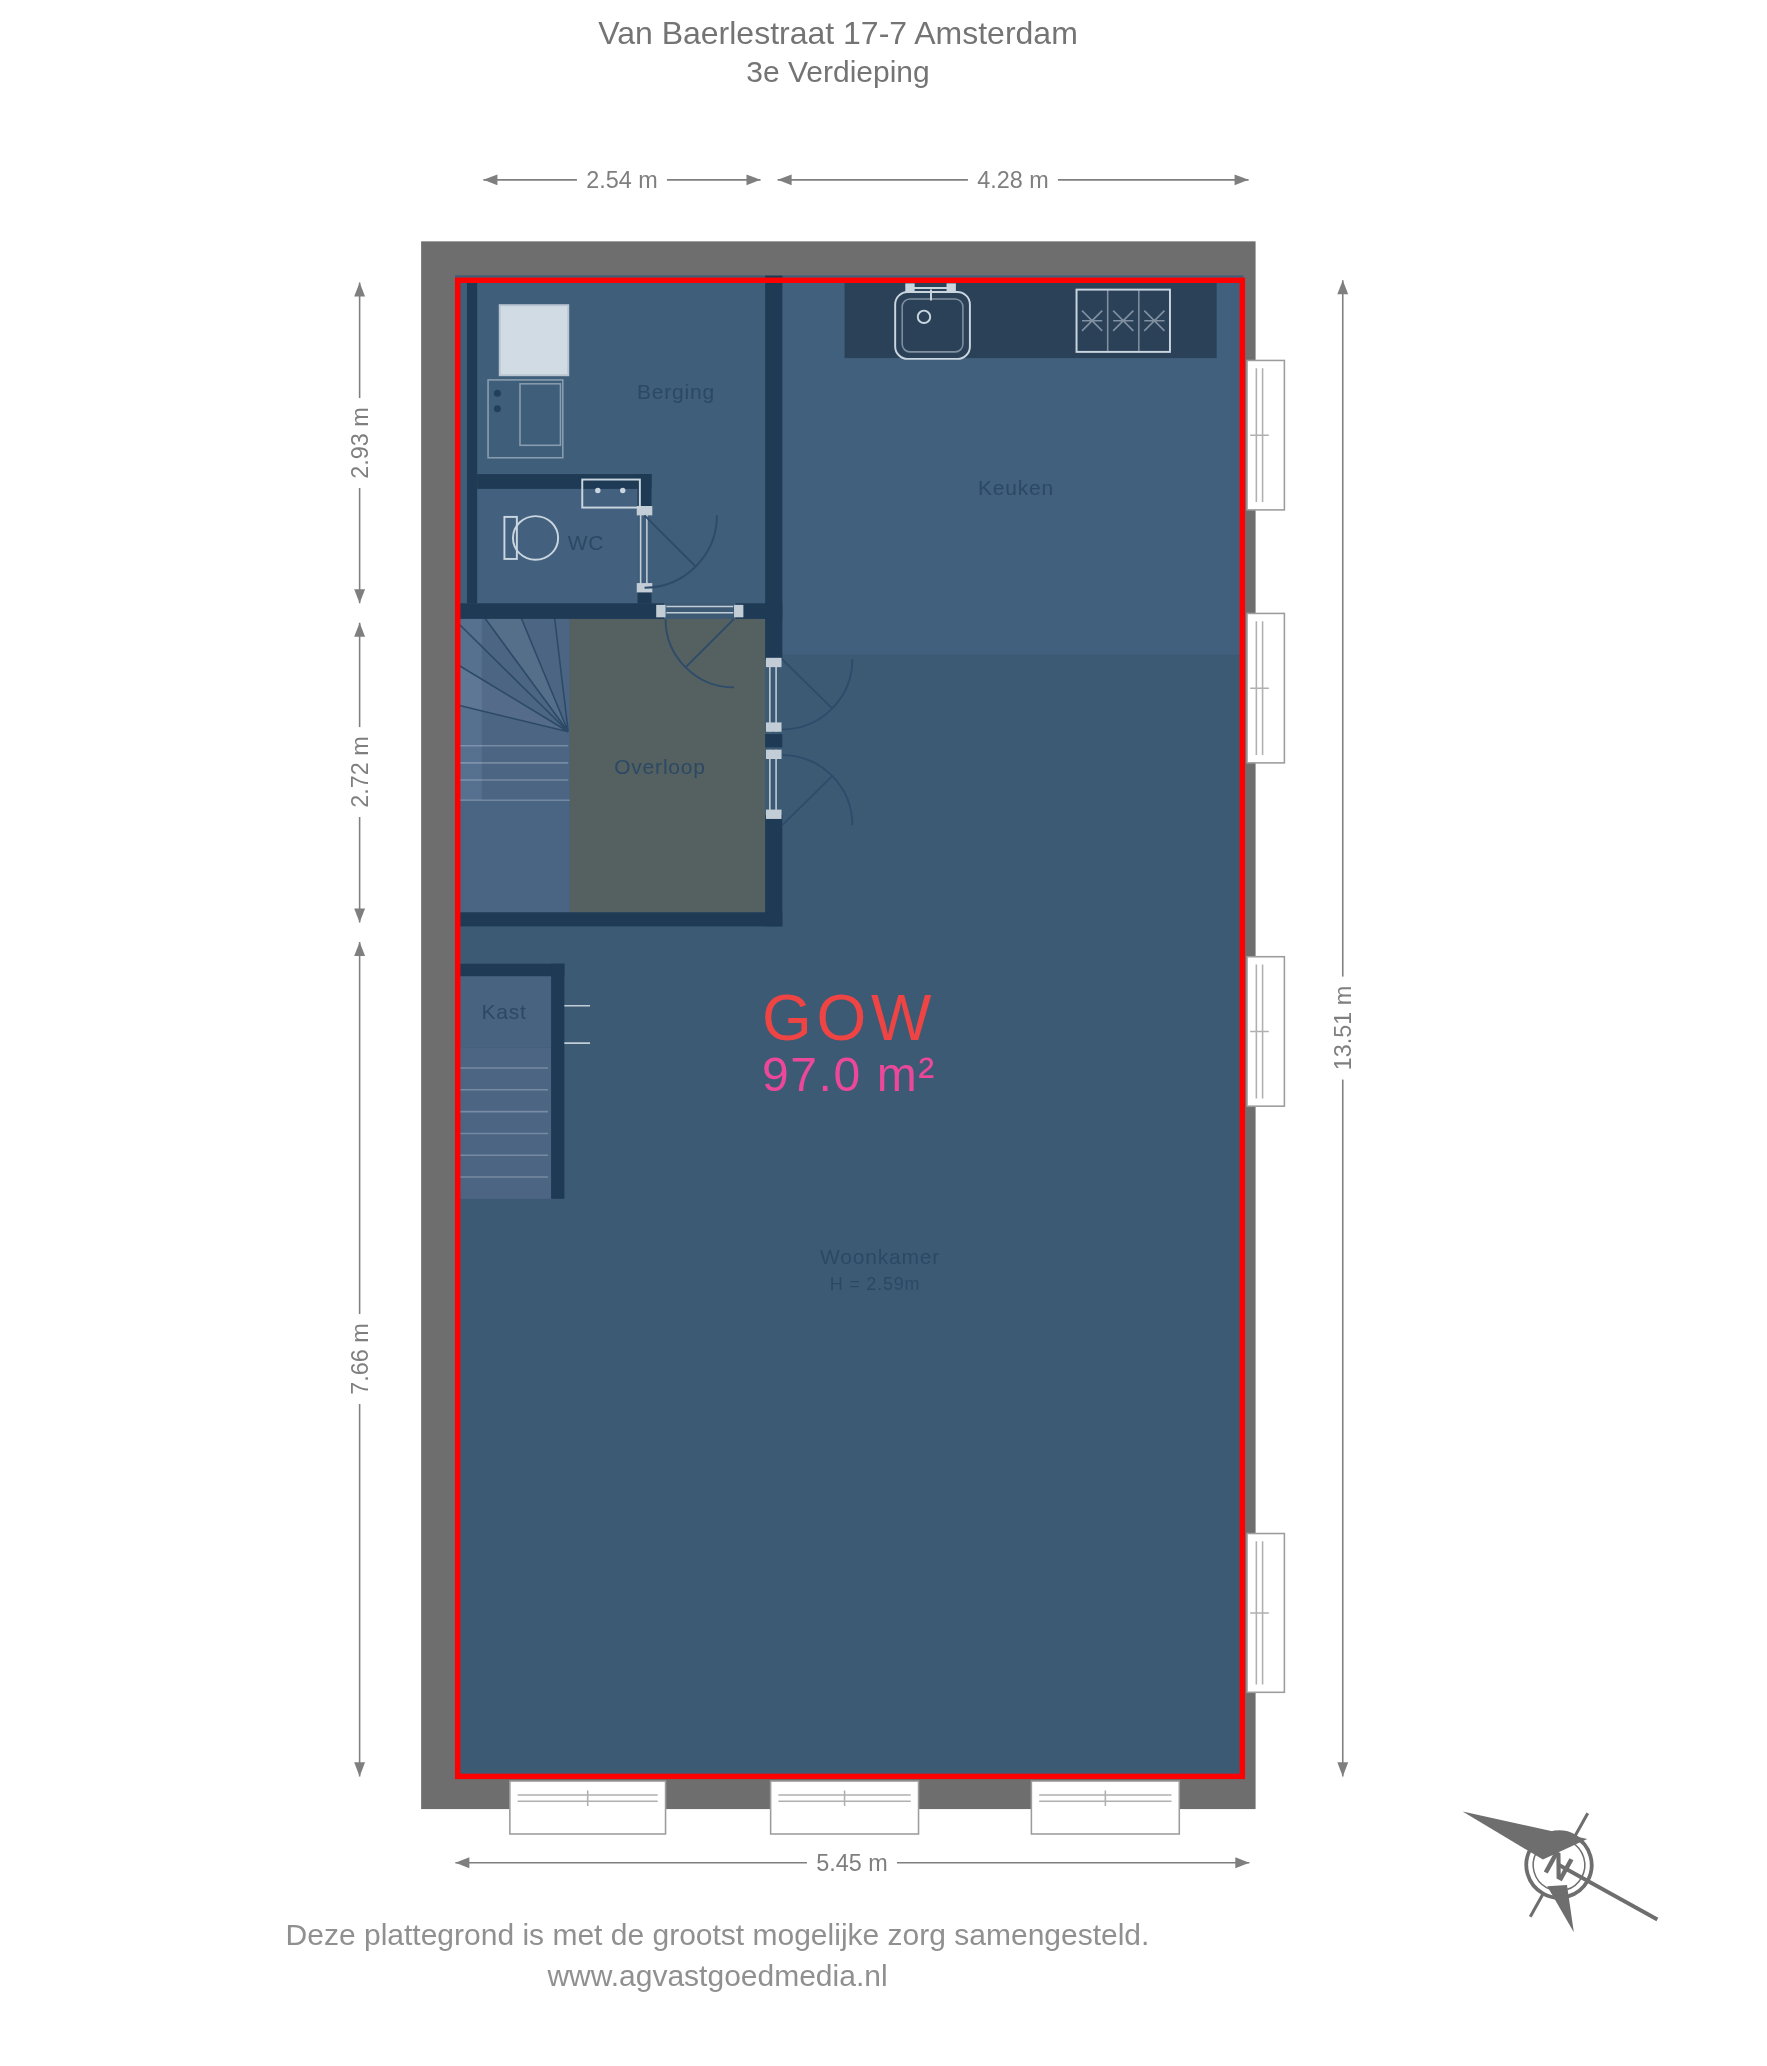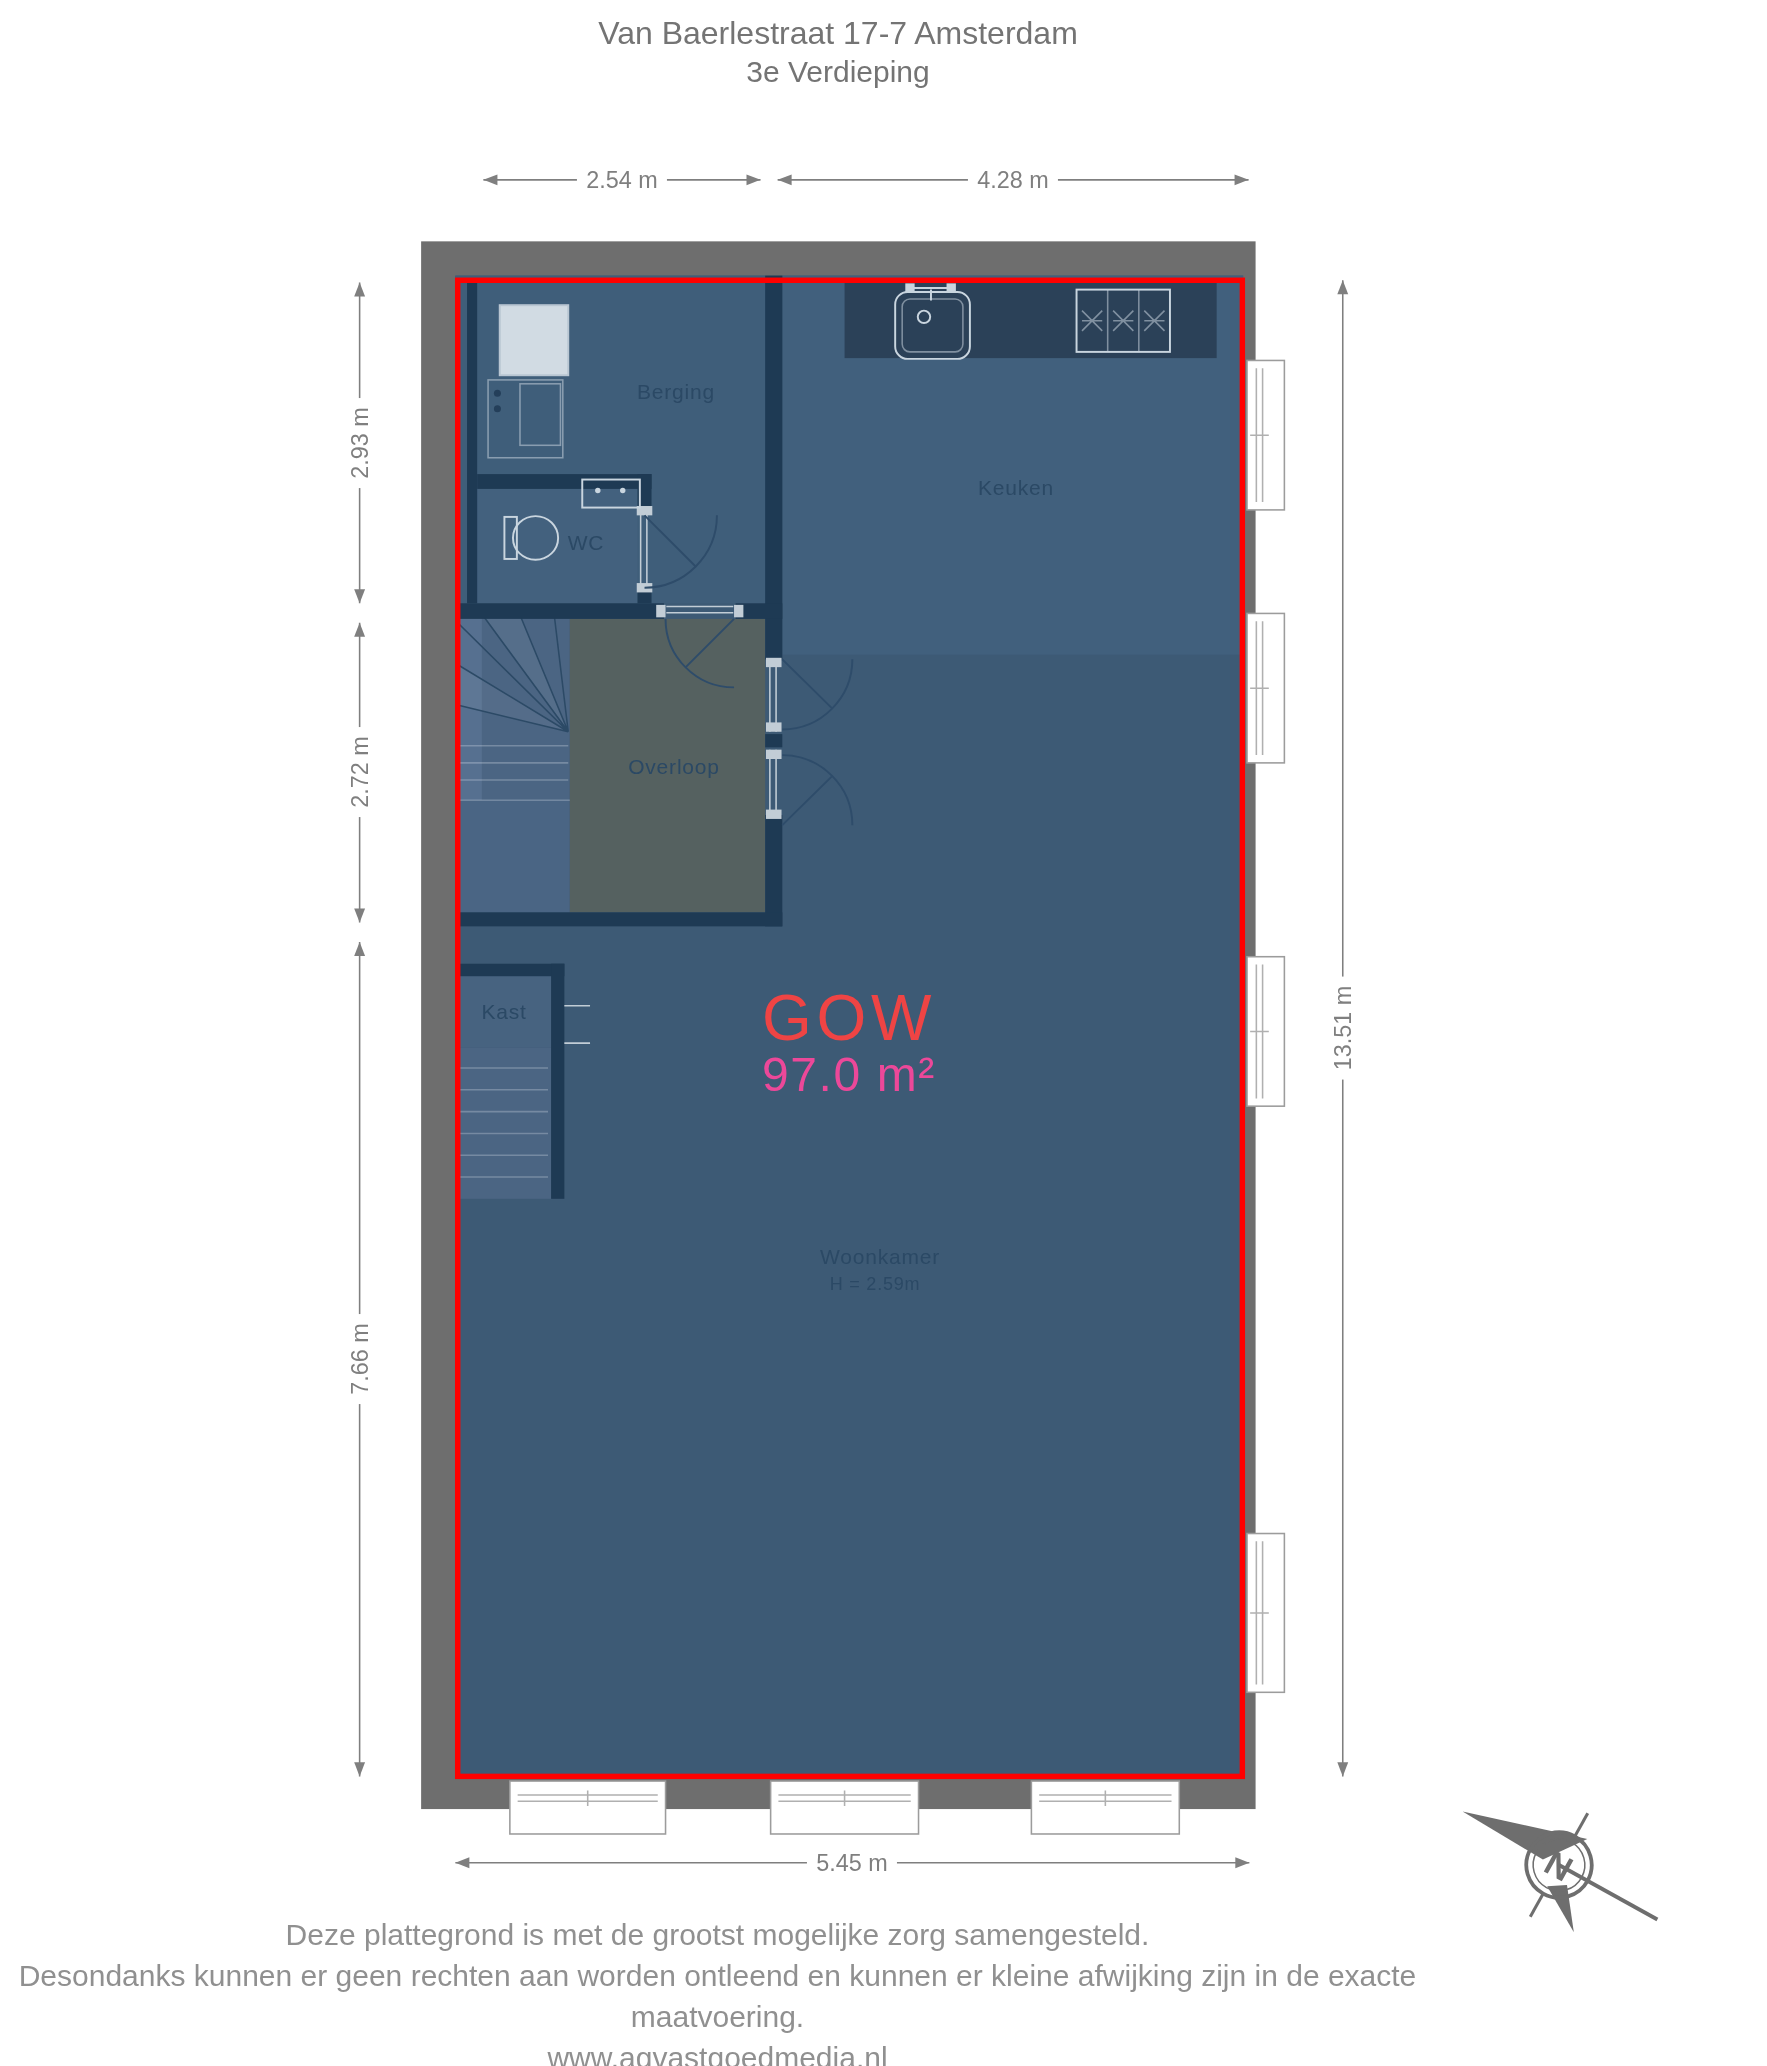--- a/index.html
+++ b/index.html
@@ -230,21 +230,21 @@
   <span class="abs dim-label center-xy" style="left:1013px;top:180px">4.28 m</span>
   <span class="abs dim-label vert" style="left:360px;top:443px">2.93 m</span>
   <span class="abs dim-label vert" style="left:360px;top:772px">2.72 m</span>
   <span class="abs dim-label vert" style="left:360px;top:1359px">7.66 m</span>
   <span class="abs dim-label vert" style="left:1343px;top:1028px">13.51 m</span>
   <span class="abs dim-label center-xy" style="left:852px;top:1863px">5.45 m</span>
 
   <span class="abs room-label center-xy" style="left:676px;top:392px">Berging</span>
   <span class="abs room-label center-xy" style="left:1016px;top:488px">Keuken</span>
   <span class="abs room-label center-xy" style="left:586px;top:543px">WC</span>
-  <span class="abs room-label center-xy" style="left:674px;top:767px">Overloop</span>
+  <span class="abs room-label center-xy" style="left:660px;top:767px">Overloop</span>
   <span class="abs room-label center-xy" style="left:504px;top:1012px">Kast</span>
   <span class="abs room-label center-xy" style="left:880px;top:1257px">Woonkamer</span>
   <span class="abs room-label small center-xy" style="left:875px;top:1284px">H = 2.59m</span>
 
   <span class="abs gow-label center-xy" style="left:849px;top:1018px">GOW</span>
   <span class="abs gow-area center-xy" style="left:849px;top:1074px">97.0 m²</span>
 
   <svg class="abs" style="left:1442px;top:1789px" width="234" height="152" viewBox="0 0 300 200">
     <g transform="rotate(29 150 100)">
       <line class="s-compass" x1="150" y1="100" x2="298" y2="100" stroke-width="5"></line>
@@ -253,18 +253,17 @@
       <circle class="s-compass" cx="150" cy="100" r="43" stroke-width="5"></circle>
       <circle class="s-compass" cx="150" cy="100" r="34" stroke-width="2"></circle>
       <line class="s-compass" x1="150" y1="22" x2="150" y2="58" stroke-width="4"></line>
       <line class="s-compass" x1="150" y1="142" x2="150" y2="178" stroke-width="4"></line>
       <text class="compass-n" x="150" y="117" text-anchor="middle">N</text>
     </g>
   </svg>
 
   <div class="abs footer-block">
     <div>Deze plattegrond is met de grootst mogelijke zorg samengesteld.</div>
-    <div>Desondanks kunnen er geen rechten aan worden ontleend en kunnen er kleine afwijking zijn in de exacte maatvoering.</div>
     <div>www.agvastgoedmedia.nl</div>
   </div>
 
 </div>
 
 
 </body></html>

